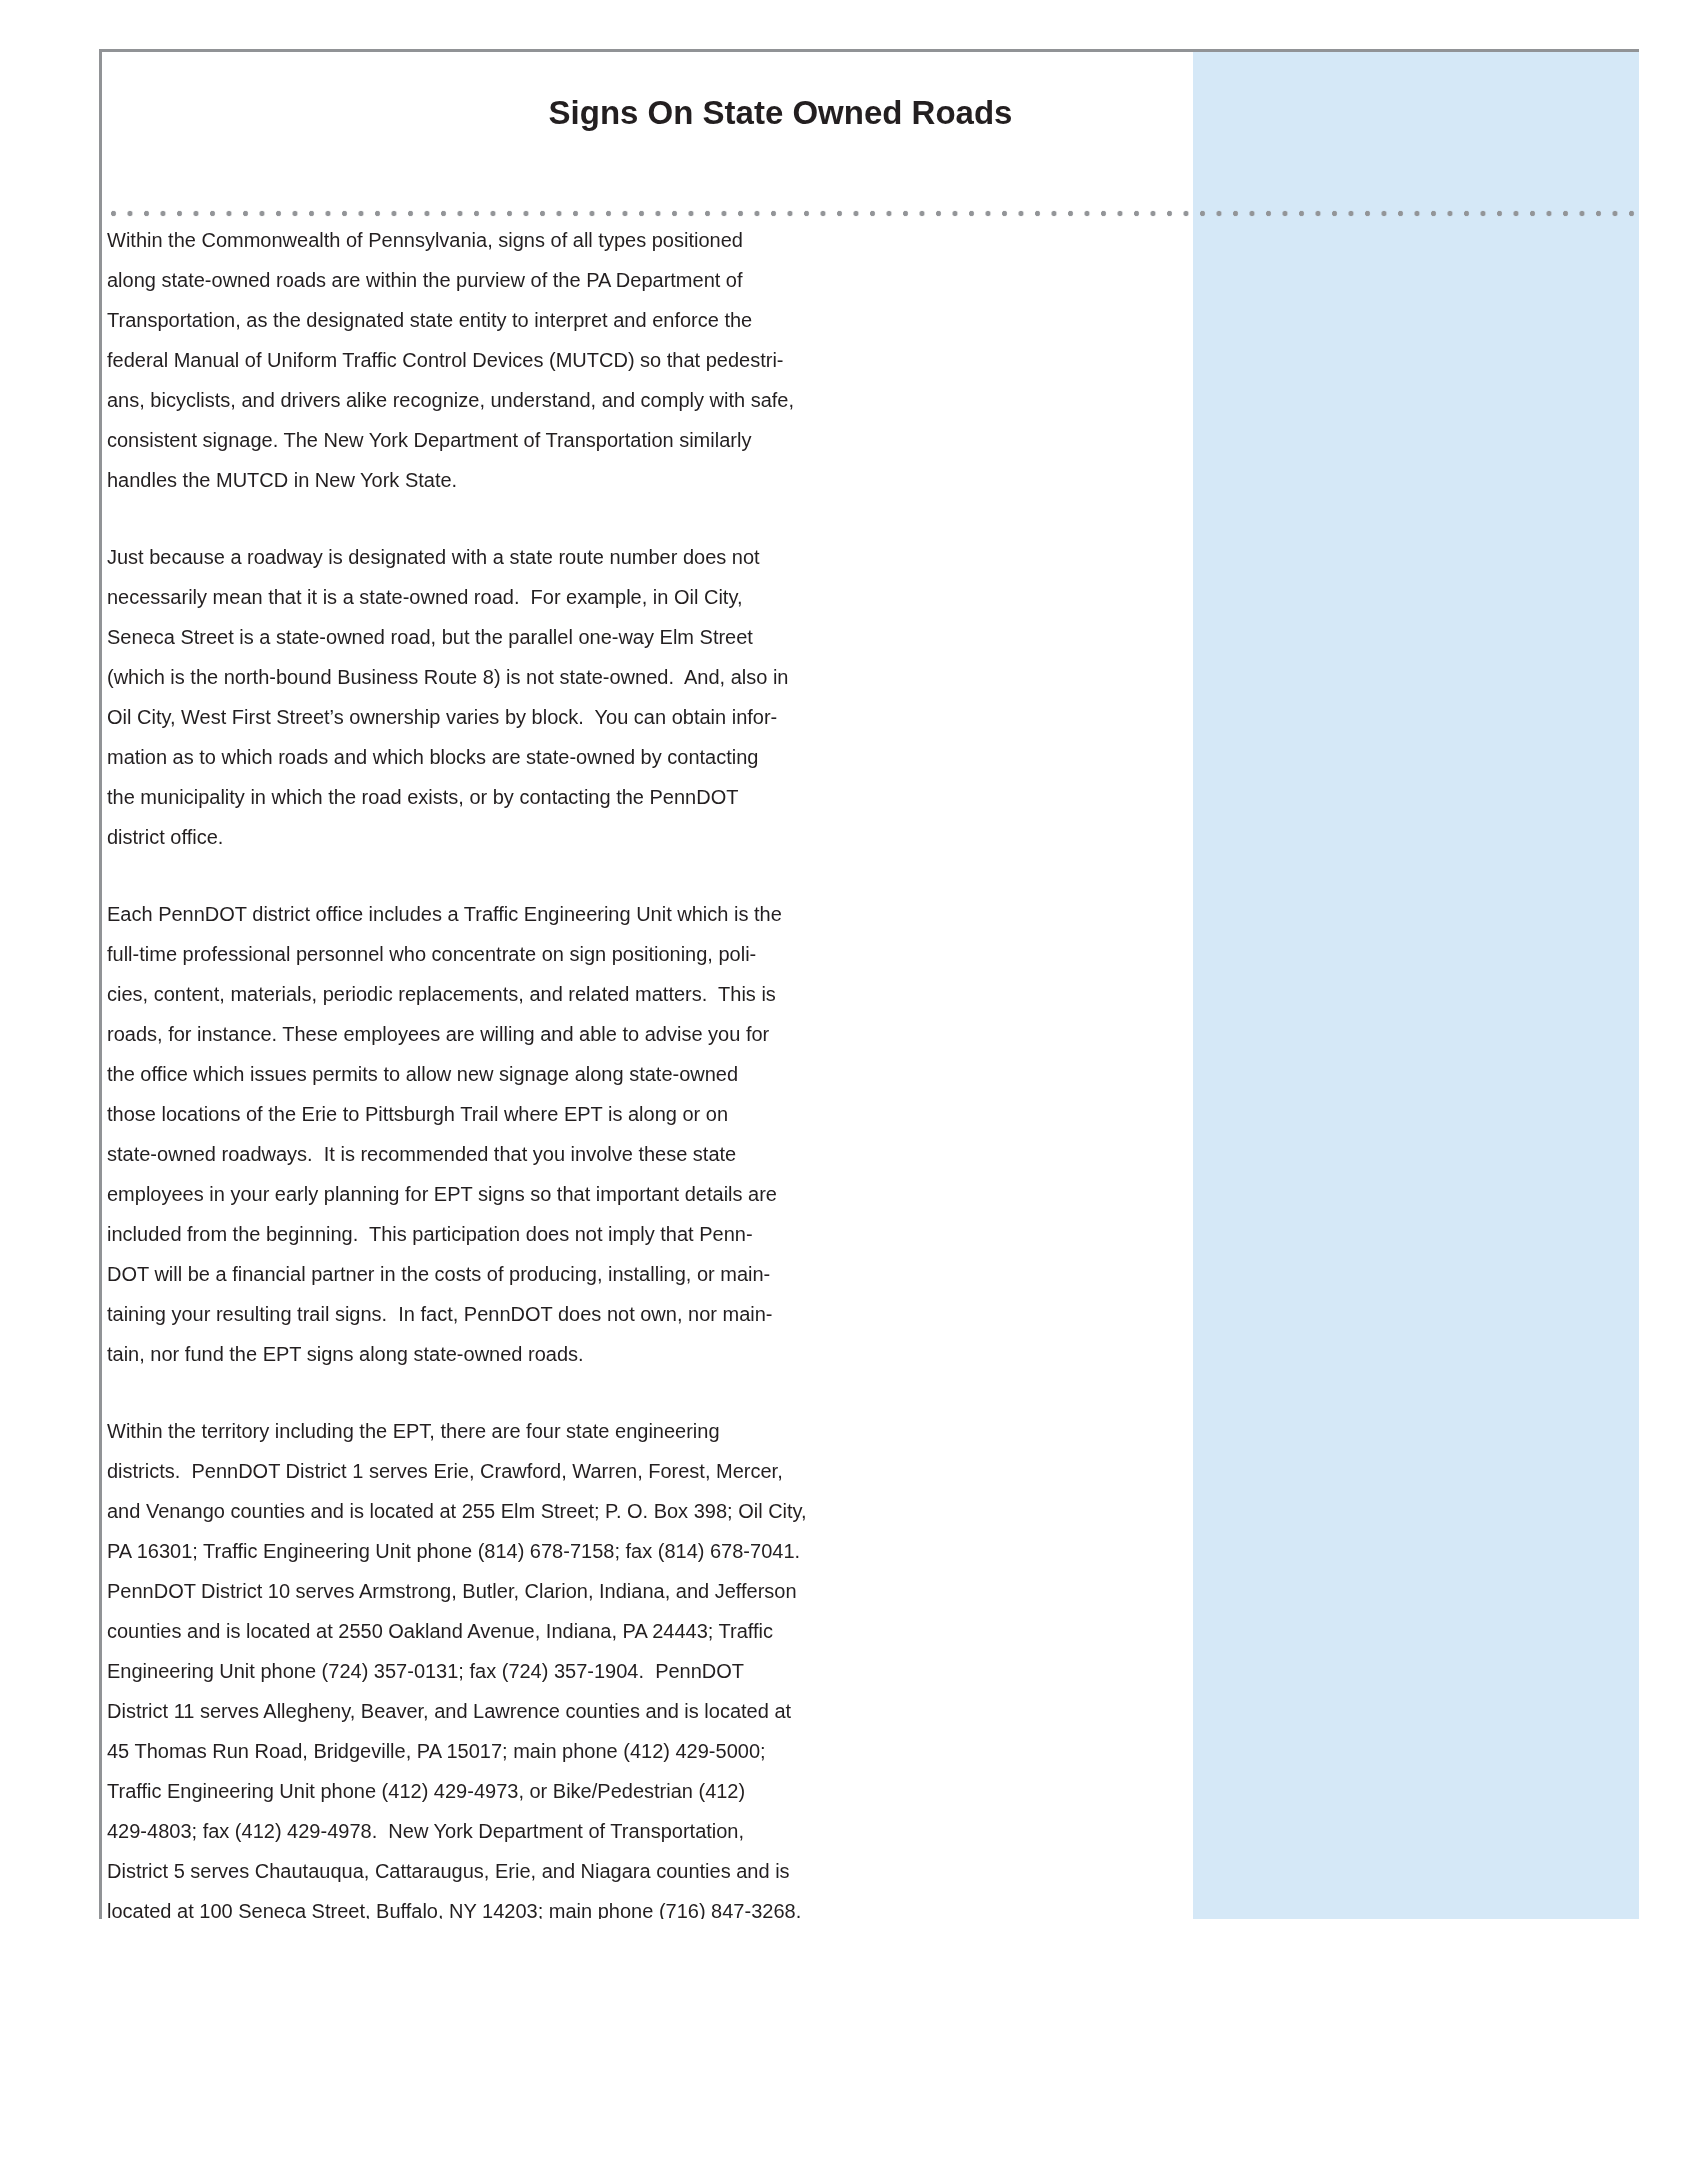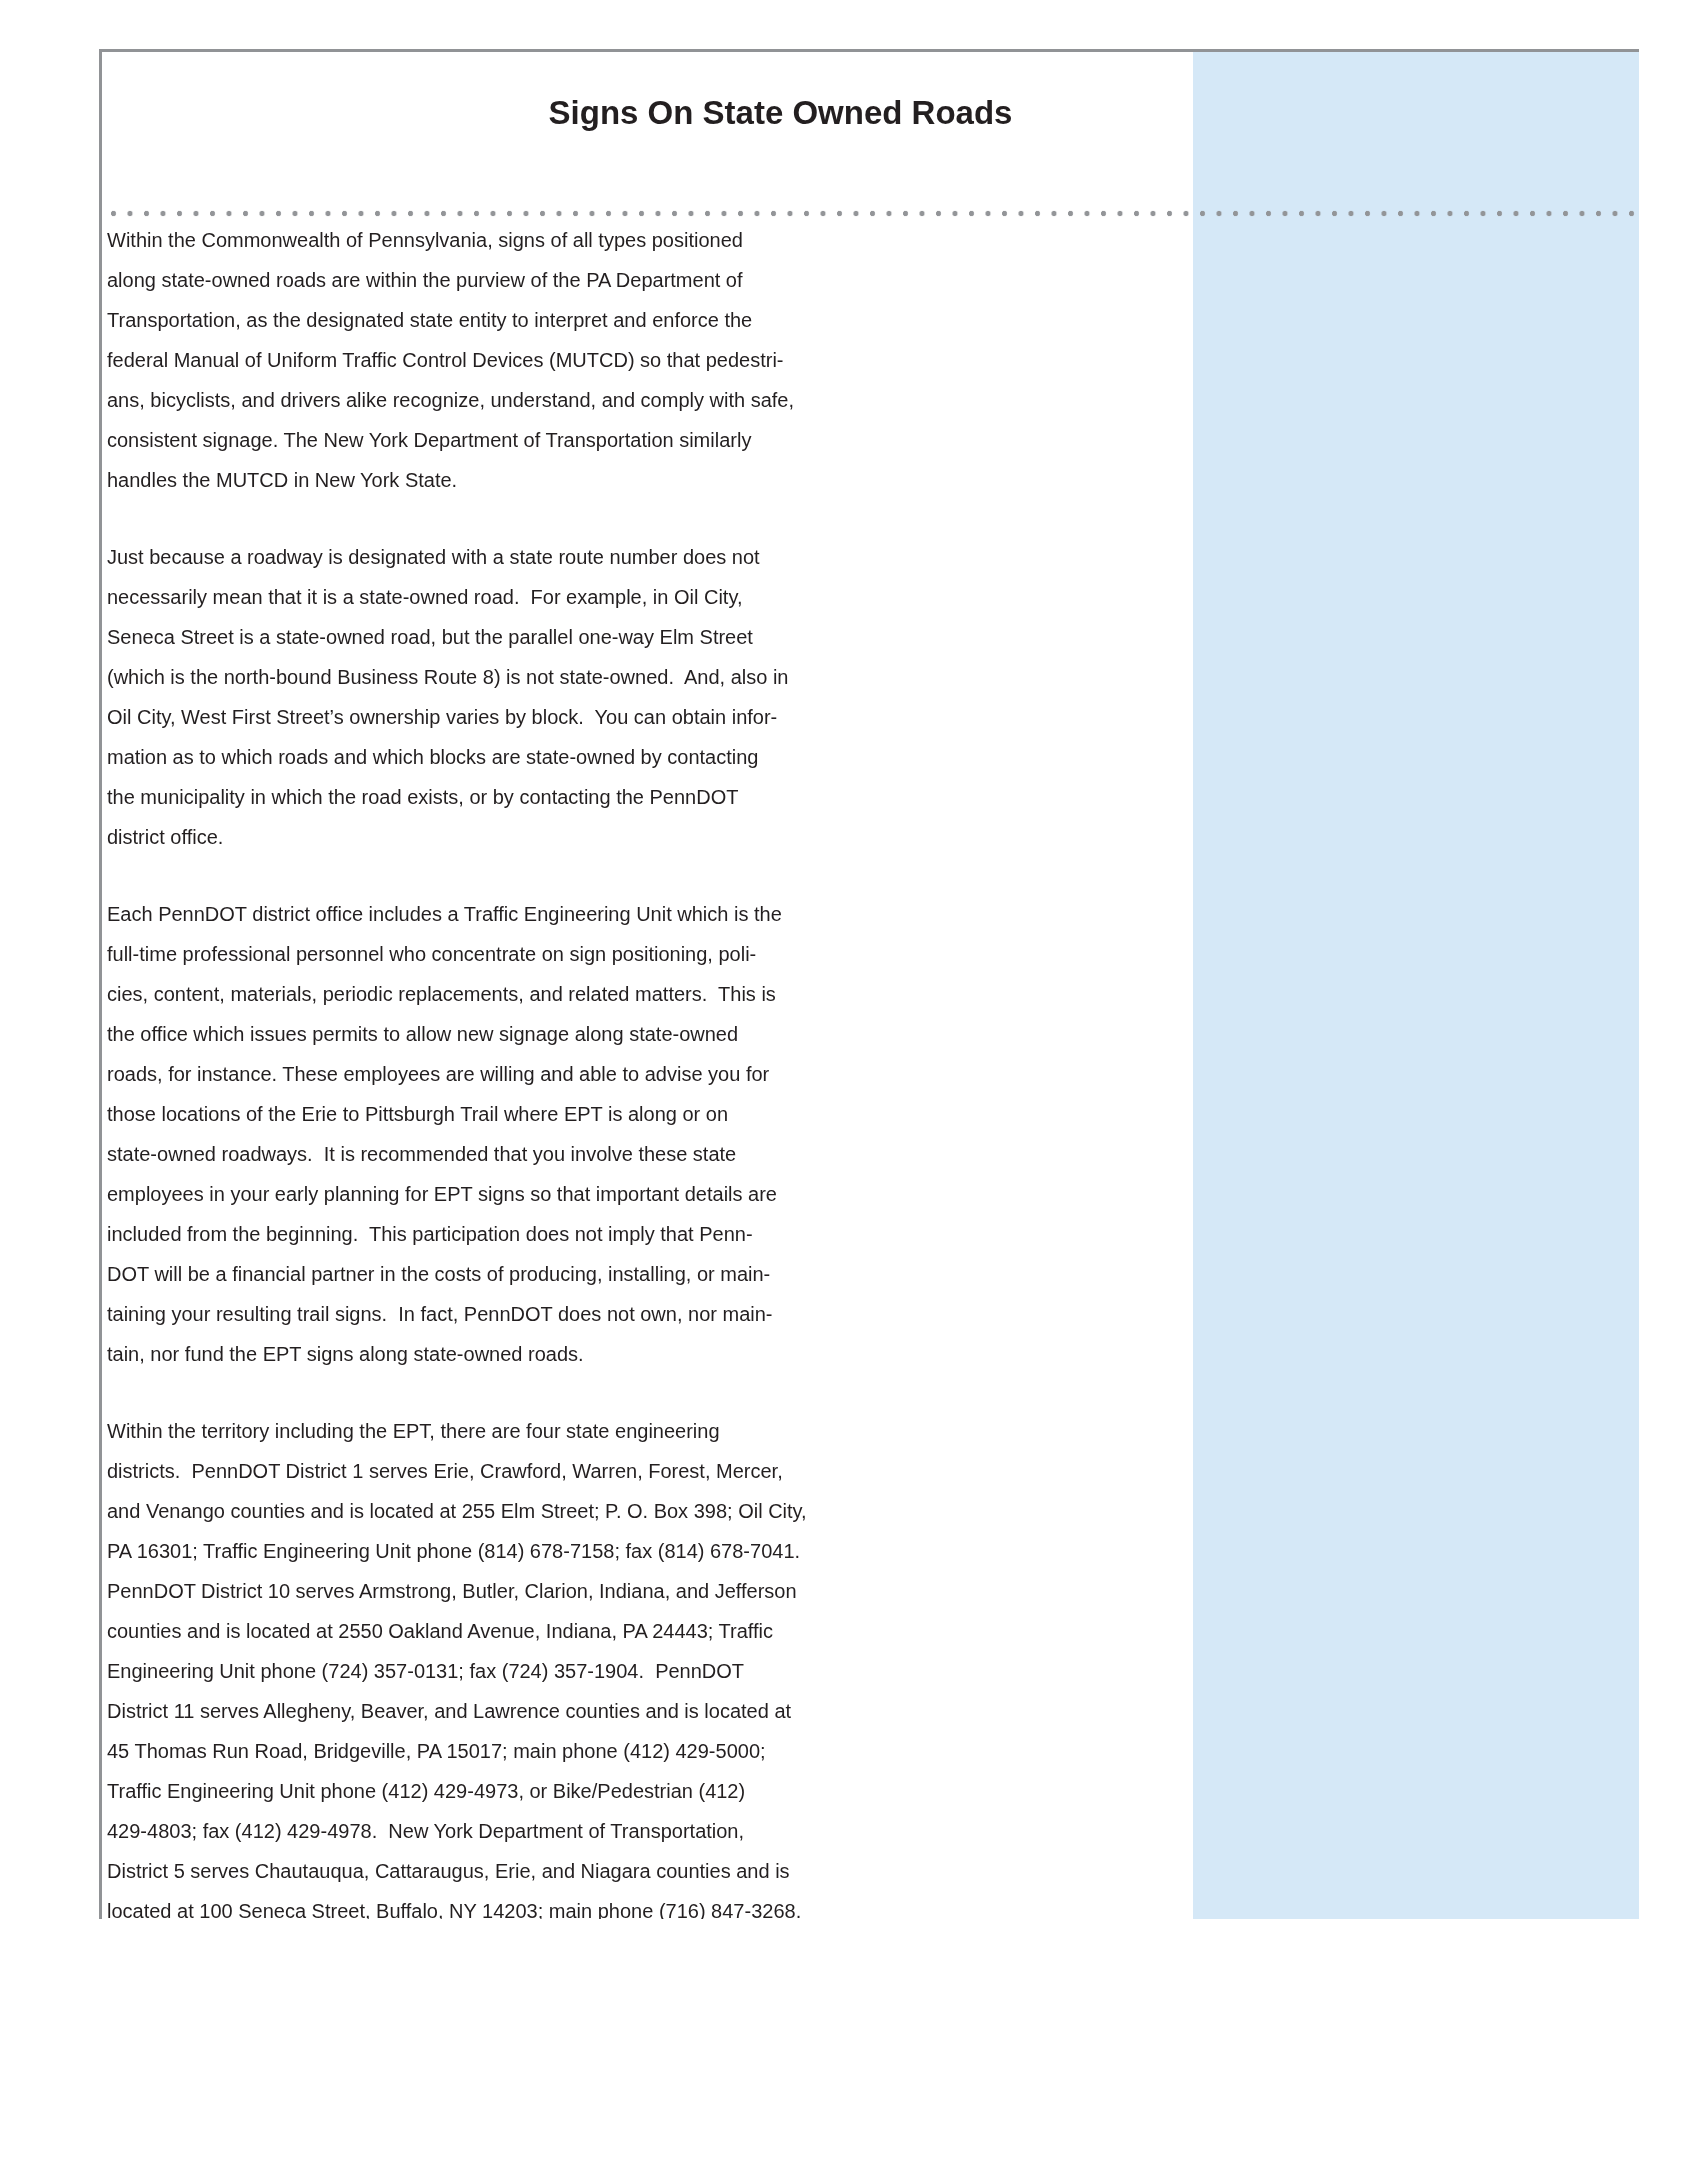--- a/index.html
+++ b/index.html
@@ -144,22 +144,22 @@
         <div class="line">(which is the north-bound Business Route 8) is not state-owned.  And, also in</div>
         <div class="line">Oil City, West First Street’s ownership varies by block.  You can obtain infor-</div>
         <div class="line">mation as to which roads and which blocks are state-owned by contacting</div>
         <div class="line">the municipality in which the road exists, or by contacting the PennDOT</div>
         <div class="line">district office.</div>
       </div>
     <div class="para">
         <div class="line">Each PennDOT district office includes a Traffic Engineering Unit which is the</div>
         <div class="line">full-time professional personnel who concentrate on sign positioning, poli-</div>
         <div class="line">cies, content, materials, periodic replacements, and related matters.  This is</div>
+        <div class="line">roads, for instance. These employees are willing and able to advise you for</div>
         <div class="line">the office which issues permits to allow new signage along state-owned</div>
-        <div class="line">roads, for instance. These employees are willing and able to advise you for</div>
         <div class="line">those locations of the Erie to Pittsburgh Trail where EPT is along or on</div>
         <div class="line">state-owned roadways.  It is recommended that you involve these state</div>
         <div class="line">employees in your early planning for EPT signs so that important details are</div>
         <div class="line">included from the beginning.  This participation does not imply that Penn-</div>
         <div class="line">DOT will be a financial partner in the costs of producing, installing, or main-</div>
         <div class="line">taining your resulting trail signs.  In fact, PennDOT does not own, nor main-</div>
         <div class="line">tain, nor fund the EPT signs along state-owned roads.</div>
       </div>
     <div class="para">
         <div class="line">Within the territory including the EPT, there are four state engineering</div>

